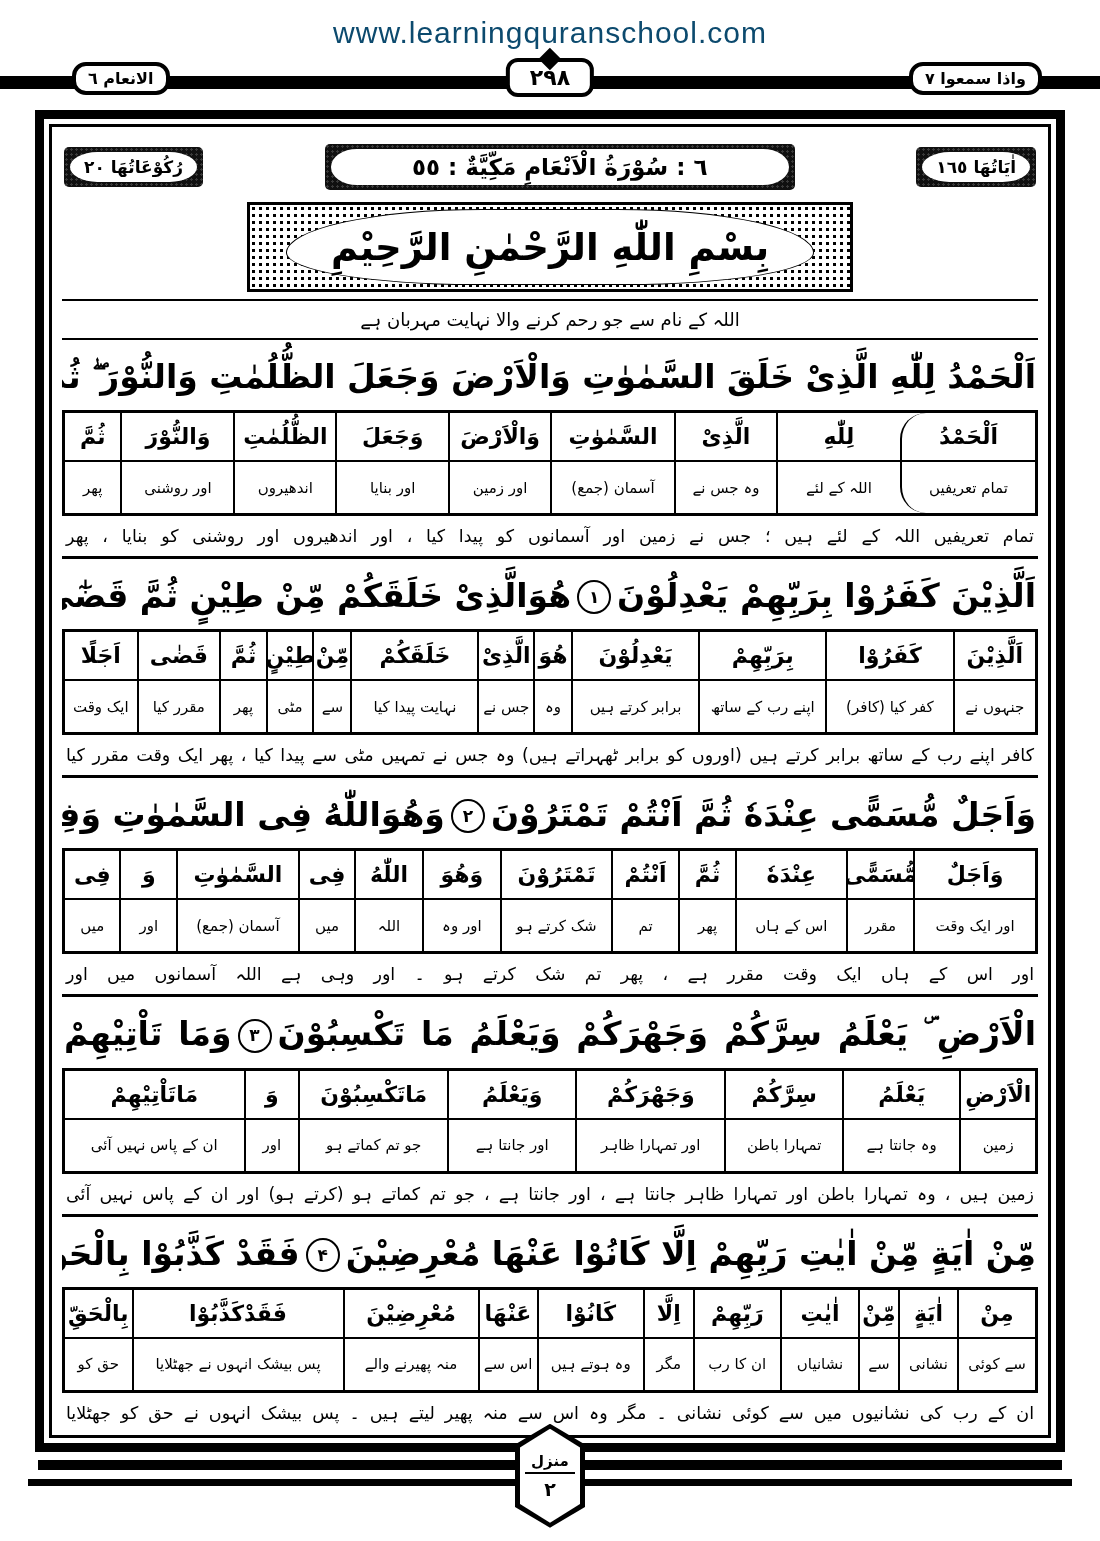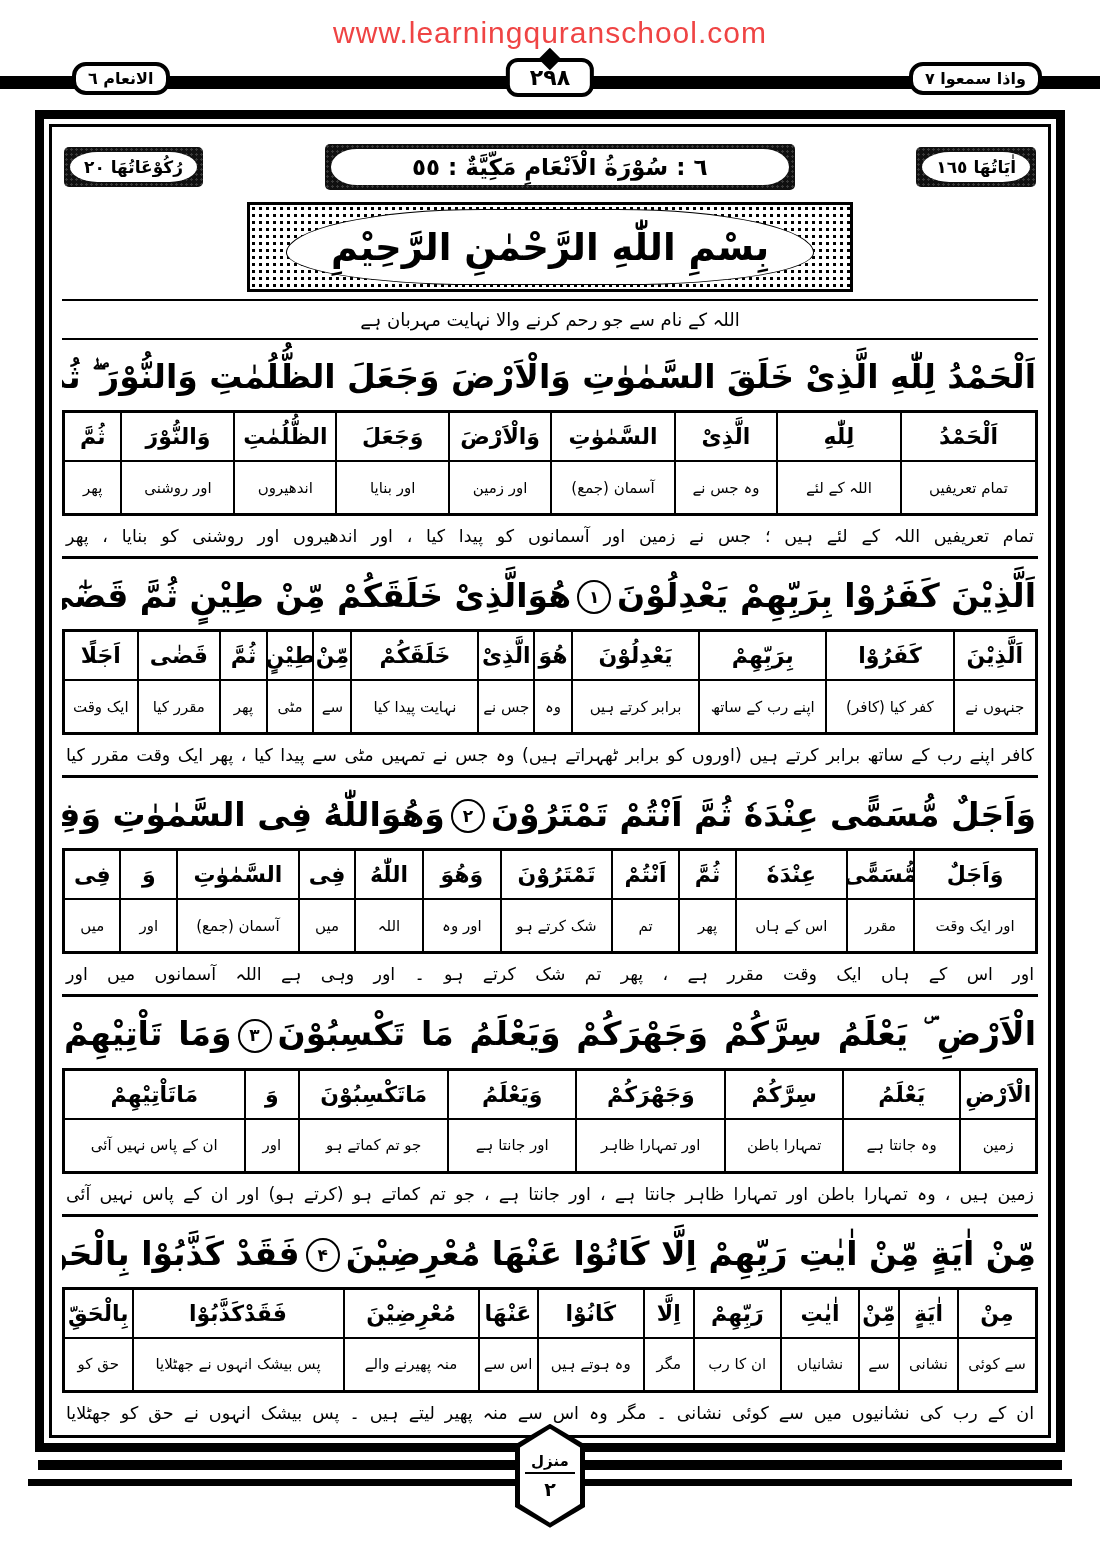--- a/index.html
+++ b/index.html
@@ -1,21 +1,21 @@
 <!DOCTYPE html>
 <html lang="ur"><head>
 <meta charset="utf-8">
 <style>
   html,body{margin:0;padding:0;}
   body{
     width:1100px;height:1541px;background:#fff;color:#000;
     font-family:"DejaVu Sans",sans-serif;overflow:hidden;position:relative;
   }
   .url-line{text-align:center;font-family:"Liberation Sans",sans-serif;
-    font-size:30px;padding-top:16px;letter-spacing:1px;color:#ef4444;}
+    font-size:30px;padding-top:16px;letter-spacing:1px;color:#0c4a6e;}
   
   .top-bar{position:relative;height:50px;margin-top:8px;}
   .top-bar .band{position:absolute;left:0;right:0;top:18px;height:13px;background:#000;}
   .tab{position:absolute;top:4px;background:#fff;border:4px solid #000;border-radius:14px;
     padding:3px 12px;font-weight:bold;font-size:16px;direction:rtl;white-space:nowrap;z-index:2;}
   .tab.left{left:72px;}
   .tab.right{right:58px;}
   .page-num{position:absolute;top:0;left:50%;transform:translateX(-50%);background:#fff;
     border:4px solid #000;border-radius:12px;padding:3px 20px;font-weight:bold;font-size:22px;z-index:2;}
   .page-num .peak{position:absolute;top:-11px;left:50%;transform:translateX(-50%) rotate(45deg);
@@ -98,21 +98,21 @@
       <div class="bismillah-cloud">
         <div class="bismillah-text">بِسْمِ اللّٰهِ الرَّحْمٰنِ الرَّحِيْمِ</div>
       </div>
     </div>
     <div class="bismillah-urdu">اللہ کے نام سے جو رحم کرنے والا نہایت مہربان ہے</div>
 
     <div id="sections">
         <section>
           <div class="ayah-line"><span>اَلْحَمْدُ لِلّٰهِ الَّذِىْ خَلَقَ السَّمٰوٰتِ وَالْاَرْضَ وَجَعَلَ الظُّلُمٰتِ وَالنُّوْرَ ۖ ثُمَّ</span></div>
           <div class="word-table">
-            <div class="word-col" style="flex: 12 1 0px;">
+            <div class="word-col" style="flex: 12 1 0px; border-radius: 26px;">
               <div class="word-ar">اَلْحَمْدُ</div>
               <div class="word-ur">تمام تعریفیں</div>
             </div>
             <div class="word-col" style="flex: 11 1 0px;">
               <div class="word-ar">لِلّٰهِ</div>
               <div class="word-ur">اللہ کے لئے</div>
             </div>
             <div class="word-col" style="flex: 9 1 0px;">
               <div class="word-ar">الَّذِىْ</div>
               <div class="word-ur">وہ جس نے</div>

